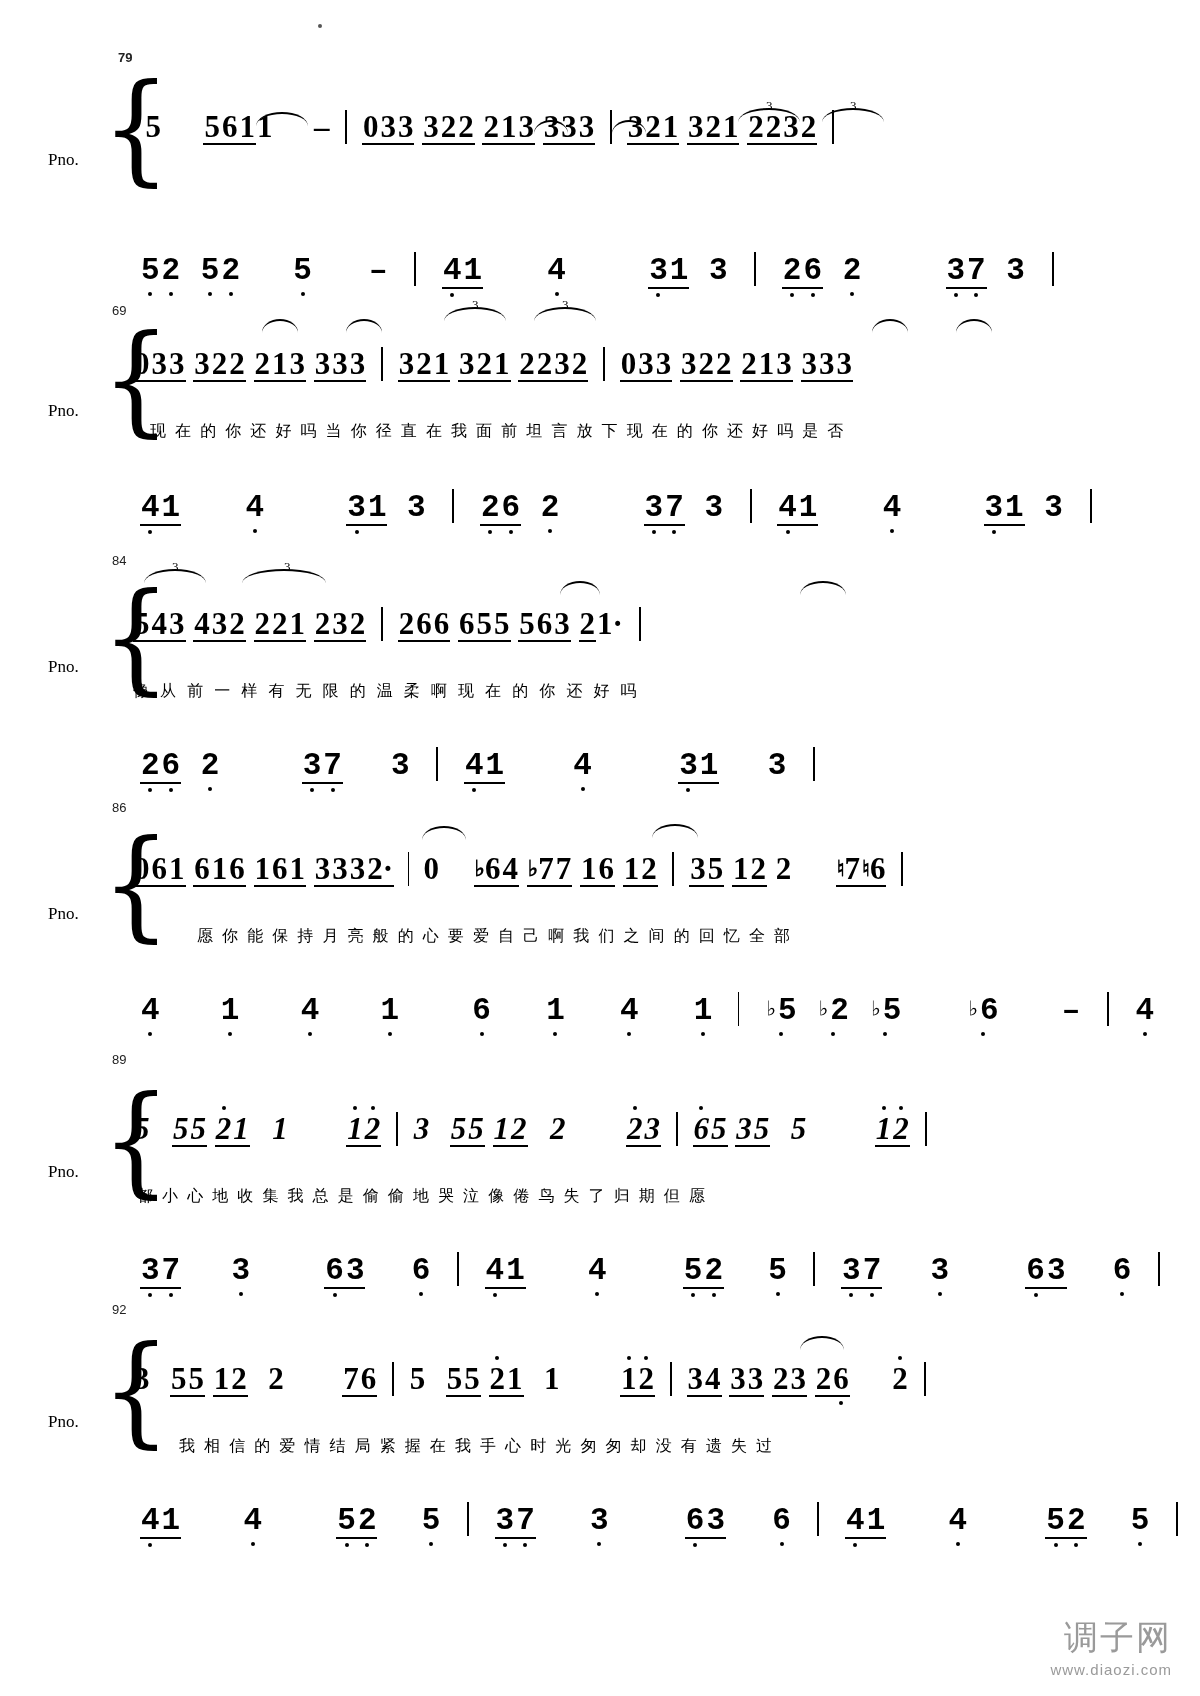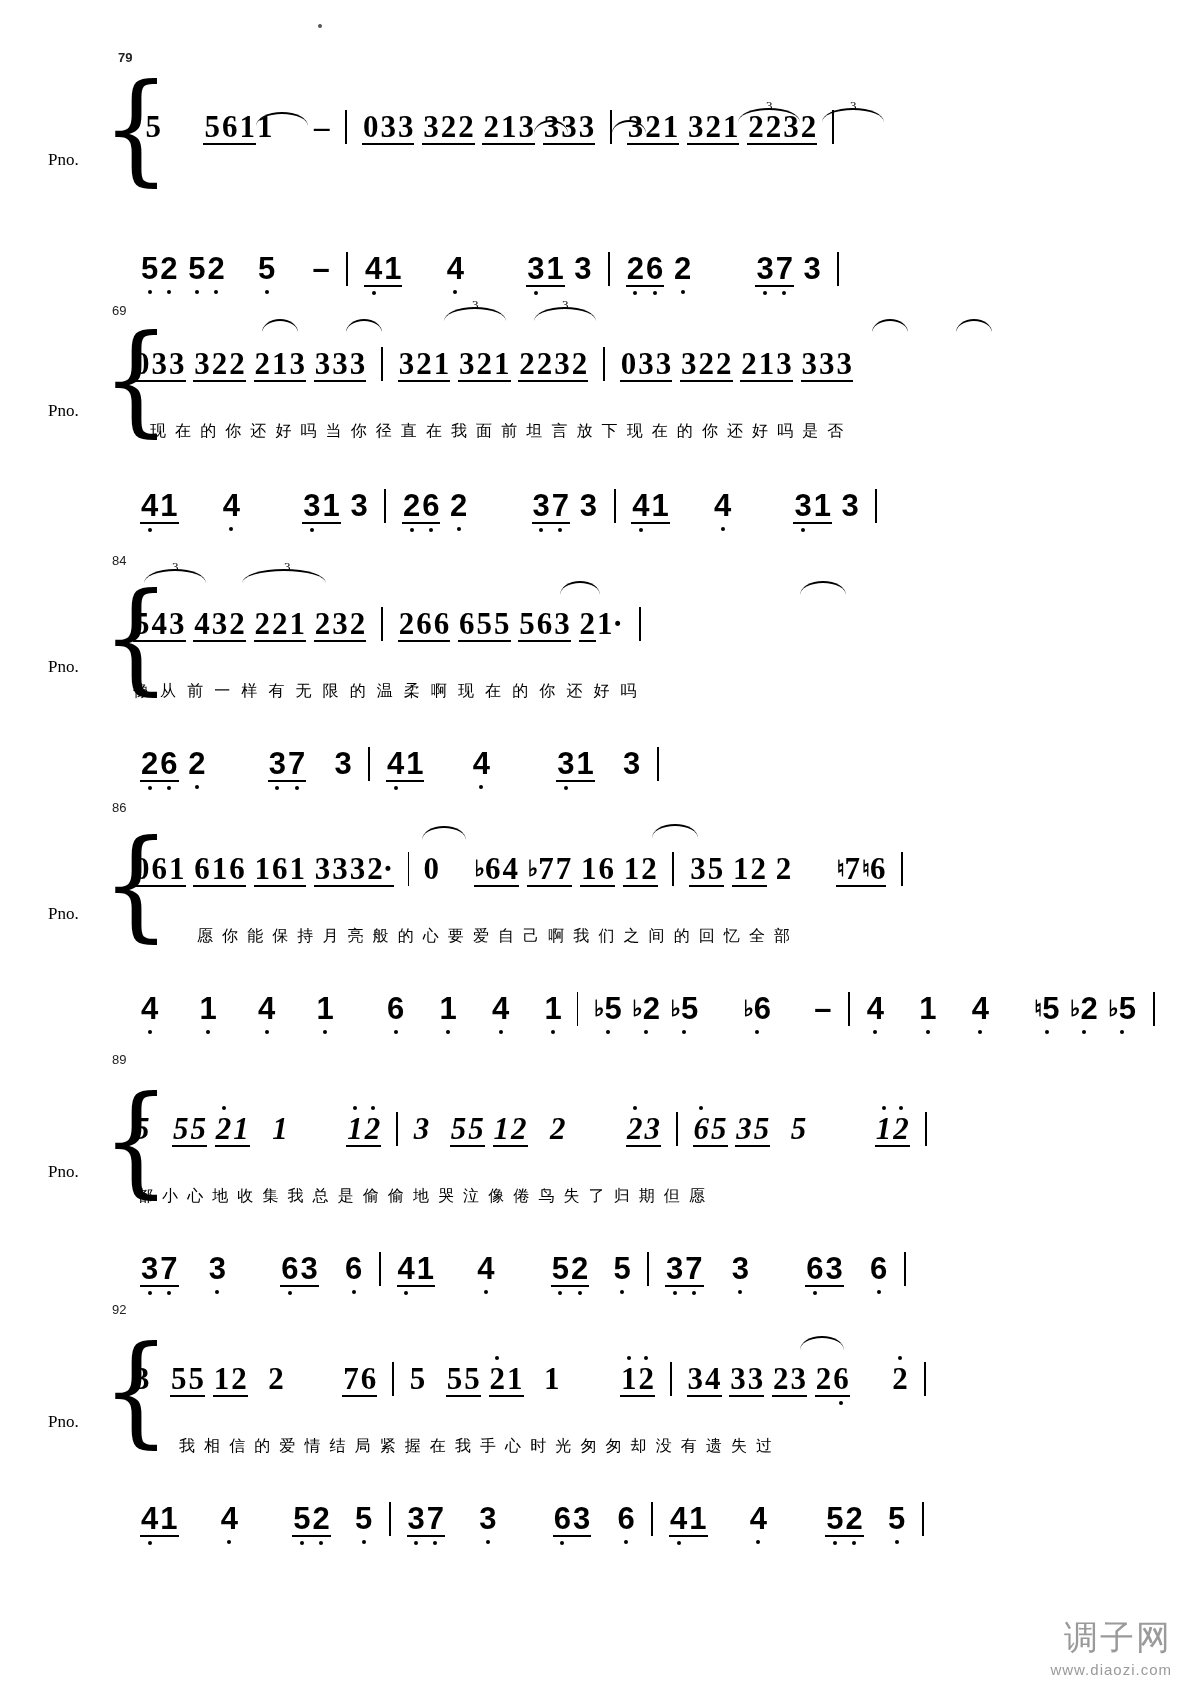--- a/index.html
+++ b/index.html
@@ -40,21 +40,21 @@
     letter-spacing:0px;
     line-height:1;
   }
   .lyrics{
     font-family:"DejaVu Sans",sans-serif;
     font-size:16px;
     line-height:1;
     color:#000;
   }
   .bass{
-    font-family:Liberation Sans, sans-serif;
+    font-family:Liberation Mono, monospace;
     font-size:31px;
     font-weight:bold;
     line-height:1;
   }
 
   
   .n{position:relative;display:inline-block;padding:0 1px;}
   .bar{display:inline-block;width:2px;height:34px;background:#000;
        vertical-align:-7px;margin:0 7px;}
   .barthin{display:inline-block;width:1px;height:34px;background:#000;

